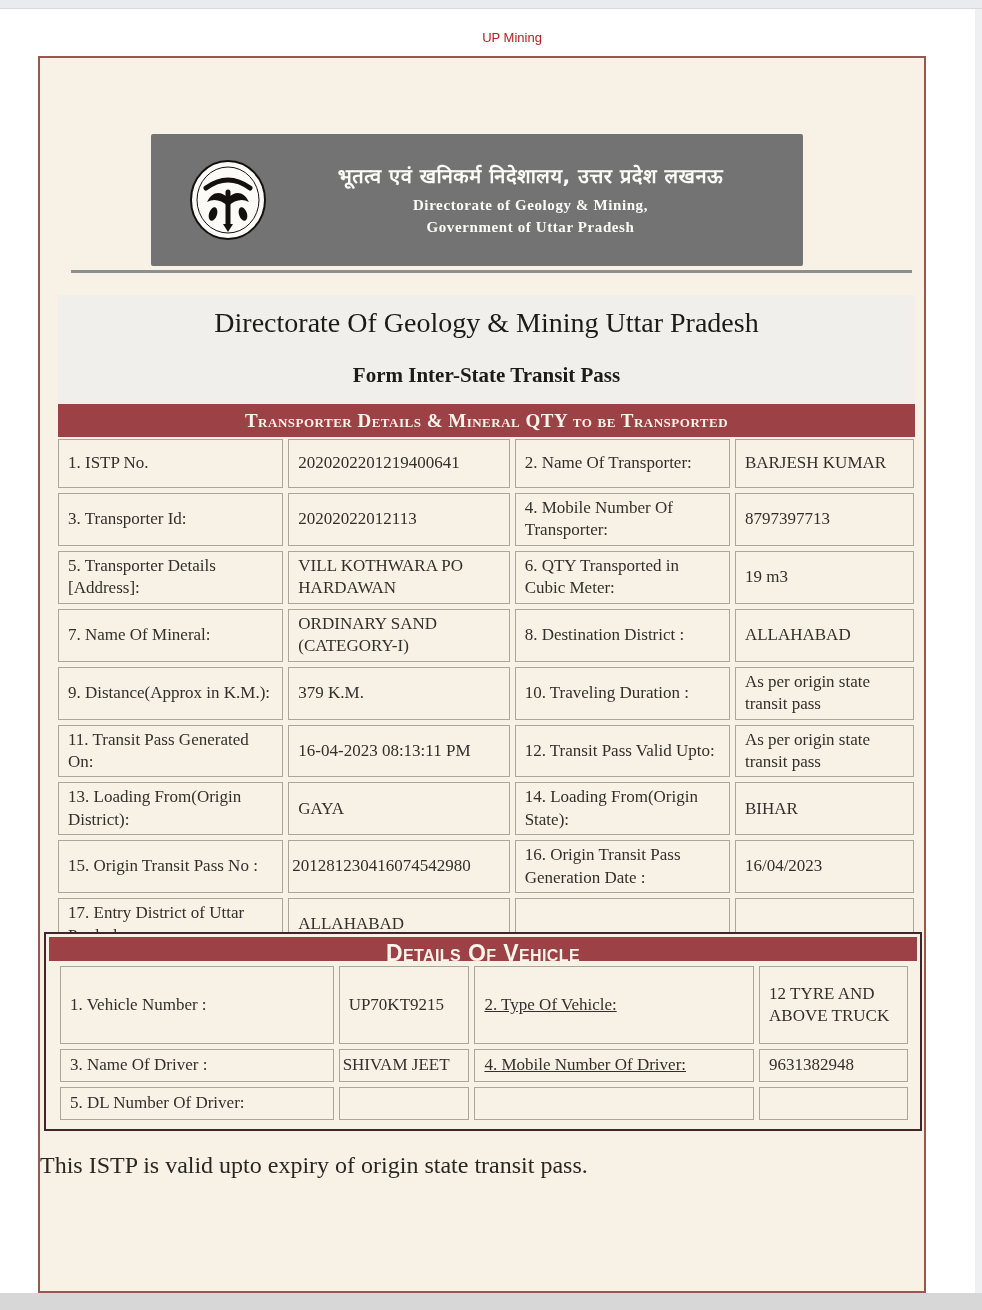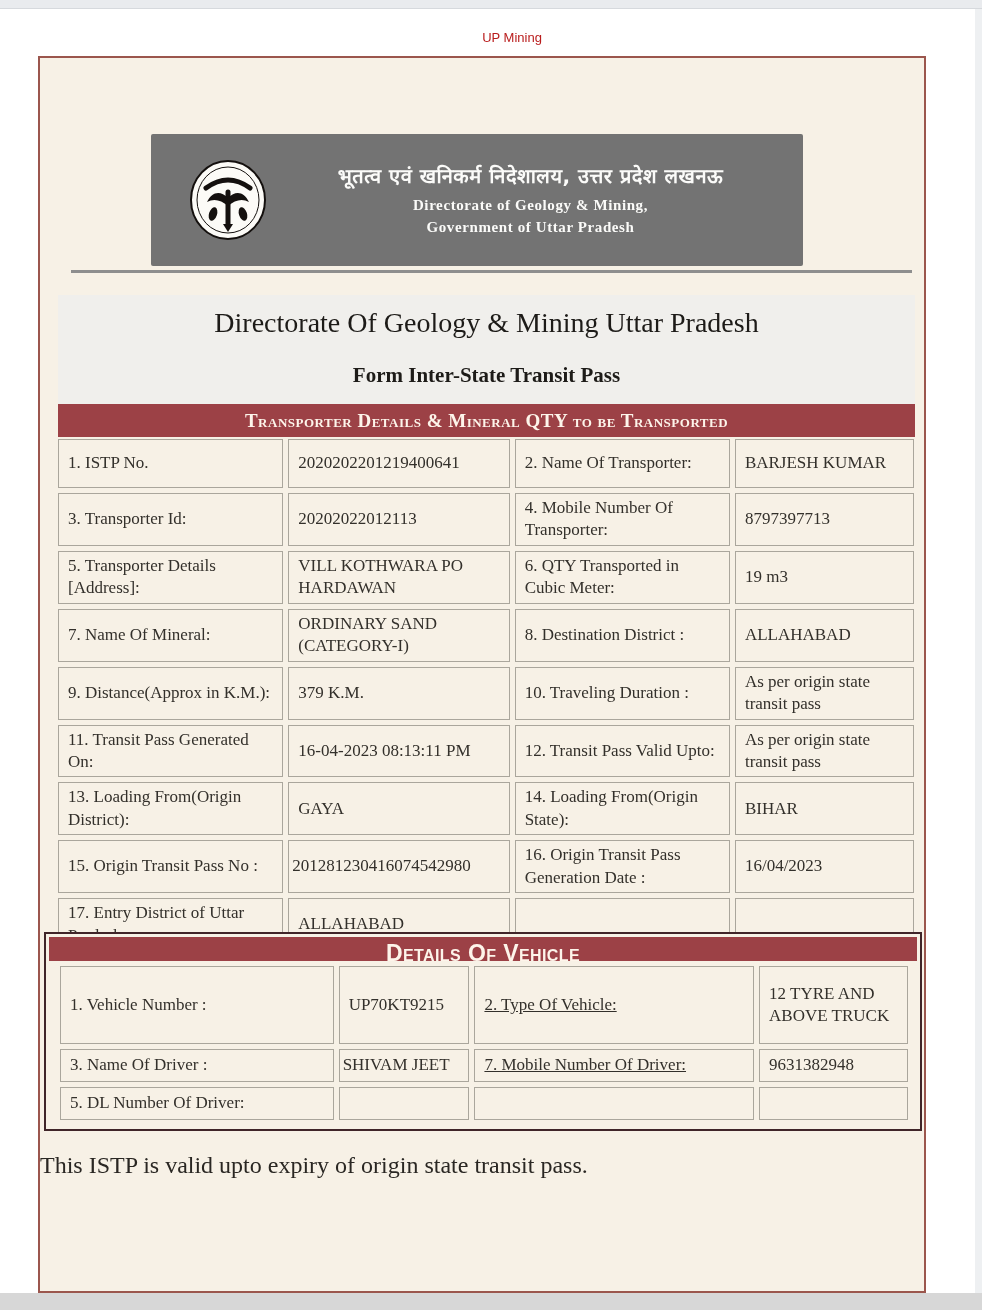--- a/index.html
+++ b/index.html
@@ -178,21 +178,21 @@
         <tbody>
             <tr class="r0">
           <td class="c0">1. Vehicle Number :</td>
           <td class="c1">UP70KT9215</td>
           <td class="c2">2. Type Of Vehicle:</td>
           <td class="c3">12 TYRE AND ABOVE TRUCK</td>
         </tr>
         <tr class="r1">
           <td class="c0">3. Name Of Driver :</td>
           <td class="c1" style="padding-left:3px;">SHIVAM JEET</td>
-          <td class="c2">7. Mobile Number Of Driver:</td>
+          <td class="c2">4. Mobile Number Of Driver:</td>
           <td class="c3">9631382948</td>
         </tr>
         <tr class="r2">
           <td class="c0">5. DL Number Of Driver:</td>
           <td class="c1"></td>
           <td class="c2 ghost"></td>
           <td class="c3 ghost"></td>
         </tr>
       </tbody>
         </table>

